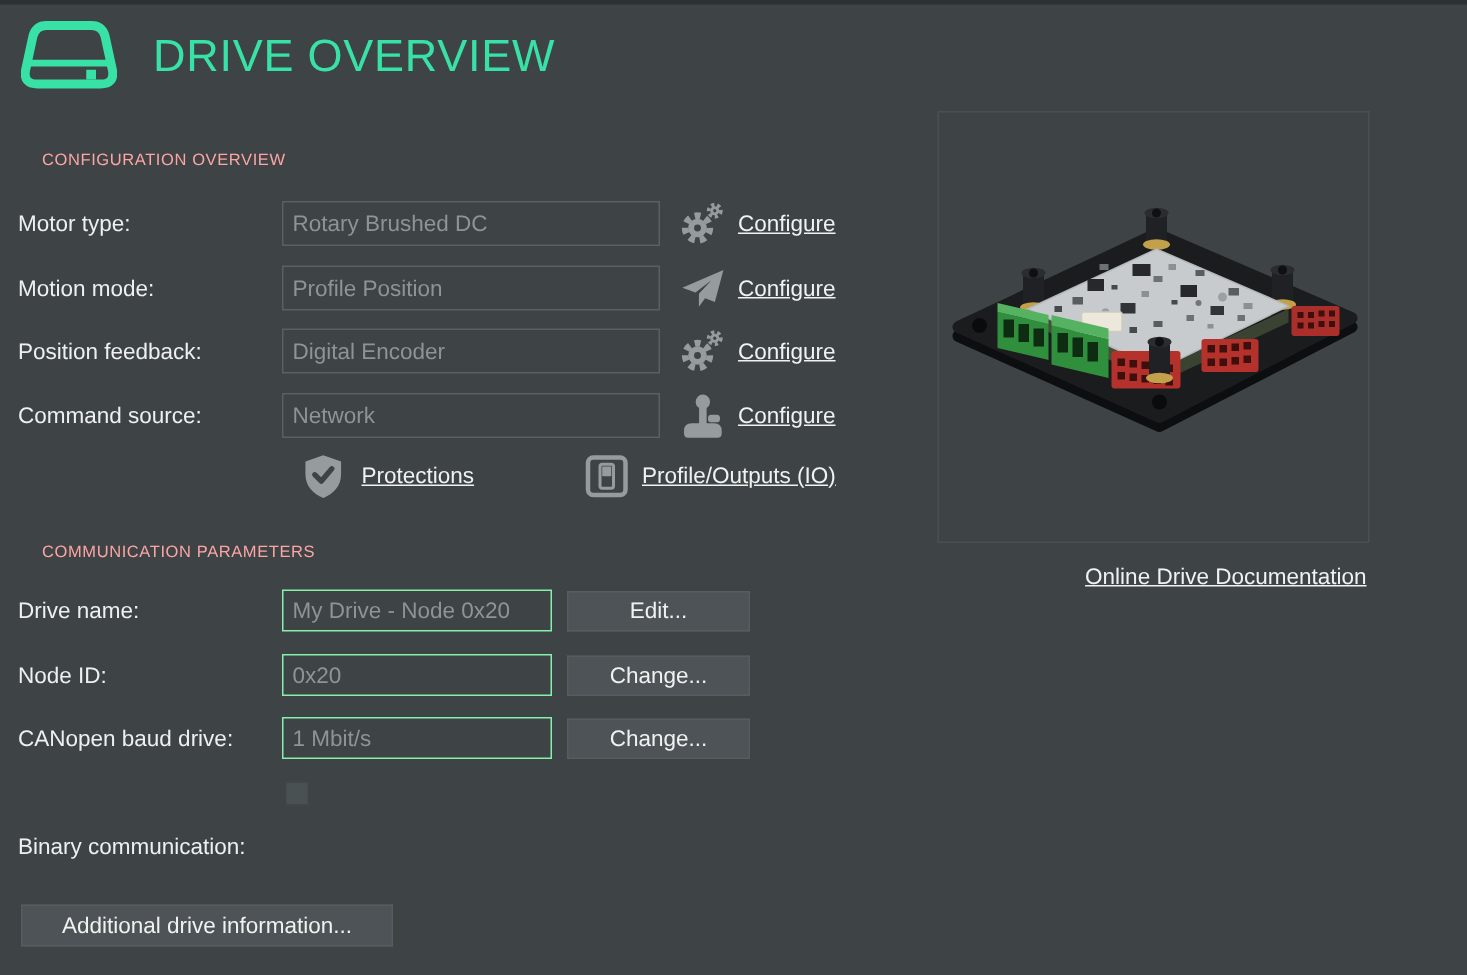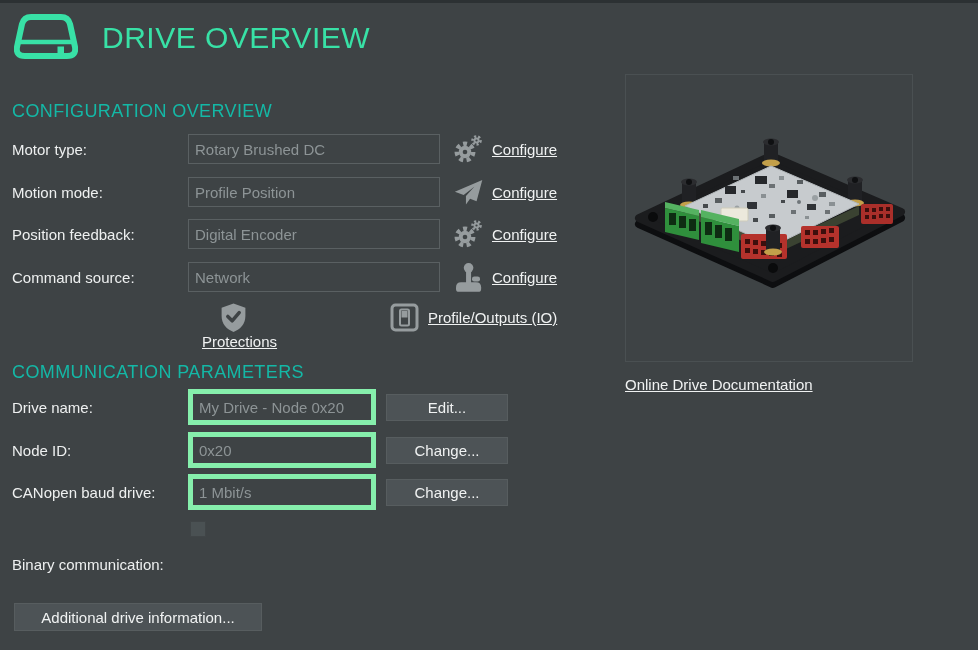--- a/index.html
+++ b/index.html
@@ -12,21 +12,21 @@
   }
   .top-strip{position:absolute;top:0;left:0;width:978px;height:3px;background:#2c3133;}
 
   
   .header{position:absolute;left:14px;top:12px;display:flex;align-items:center;justify-content:flex-end;}
   .header .title{
     margin-left:24px;font-size:30px;font-weight:300;color:#38e1a6;letter-spacing:0.5px;
   }
 
   .section-heading{
-    position:absolute;left:12px;font-size:18px;color:#14b8a6;letter-spacing:0.4px;
+    position:absolute;left:28px;font-size:11px;color:#fca5a5;letter-spacing:0.4px;
   }
 
   
   .cfg-row{position:absolute;left:12px;height:30px;display:flex;align-items:center;}
   .row-label{width:176px;font-size:15px;color:#eef0f0;flex:0 0 176px;}
   .cfg-input{
     width:238px;height:28px;flex:0 0 238px;
     background:#3e4345;border:1px solid #5a6062;border-radius:0;
     color:#8d9496;font-size:15px;padding:0 6px;
     font-family:"Liberation Sans", sans-serif;outline:none;
@@ -39,21 +39,21 @@
 
   
   .quick-links{position:absolute;left:12px;top:302px;width:580px;height:32px;}
   .ql{position:absolute;top:0;display:flex;align-items:center;cursor:pointer;}
   .ql .ql-icon{width:31px;height:31px;margin-right:8px;}
 
   
   .comm-row{position:absolute;left:12px;height:28px;display:flex;align-items:center;}
   .comm-input{
     width:166px;height:26px;flex:0 0 166px;
-    background:#3e4345;border:5px solid #86efac;
+    background:#3e4345;border:1px solid #86efac;
     color:#8d9496;font-size:15px;padding:0 6px;
     font-family:"Liberation Sans", sans-serif;outline:none;
   }
   .btn{
     margin-left:10px;width:122px;height:27px;
     background:#4d5356;border:1px solid #575d5f;
     color:#f0f2f2;font-size:15px;
     font-family:"Liberation Sans", sans-serif;cursor:pointer;
   }
   .checkbox{
@@ -64,21 +64,21 @@
     position:absolute;left:14px;top:603px;width:248px;height:28px;
     background:#4d5356;border:1px solid #575d5f;
     color:#f0f2f2;font-size:15px;font-family:"Liberation Sans", sans-serif;cursor:pointer;
   }
 
   
   .image-box{
     position:absolute;left:625px;top:74px;width:286px;height:286px;
     border:1px solid #4a5052;display:flex;align-items:center;justify-content:center;
   }
-  .doc-link-wrap{position:absolute;left:625px;top:376px;width:286px;text-align:left;}
+  .doc-link-wrap{position:absolute;left:625px;top:376px;width:286px;text-align:right;}
 
   svg{display:block;}
 </style>
 </head>
 <body>
 
 <div class="top-strip"></div>
 
 <div class="header">
   <span>
@@ -152,21 +152,21 @@
         <rect x="12.3" y="8" width="4.4" height="12" rx="1.5" fill="#969c9e"></rect>
         <rect x="17.5" y="13.5" width="7" height="4.5" rx="2" fill="#969c9e"></rect>
         <path d="M3.5 23 Q3.5 18.5 8 18.5 H21 Q25.5 18.5 25.5 23 V24.5 Q25.5 27 23 27 H6 Q3.5 27 3.5 24.5 Z" fill="#969c9e"></path>
       </svg>
     </span>
     <span class="link">Configure</span>
   </span>
 </div>
 
 <div class="quick-links">
-  <span class="ql" style="left:190px;flex-direction:column;">
+  <span class="ql" style="left:190px;">
     <span class="ql-icon">
       <svg width="27" height="31" viewBox="0 0 26 30">
         <path d="M13 1.5 L24.5 5.5 V13.5 C24.5 21.5 19.5 26.3 13 29 C6.5 26.3 1.5 21.5 1.5 13.5 V5.5 Z" fill="#969c9e"></path>
         <path d="M7.5 14 l4.2 4.2 L18.5 10.2" fill="none" stroke="#3e4345" stroke-width="3.4" stroke-linecap="round" stroke-linejoin="round"></path>
       </svg>
     </span>
     <span class="link">Protections</span>
   </span>
   <span class="ql" style="left:377px;">
     <span class="ql-icon">

